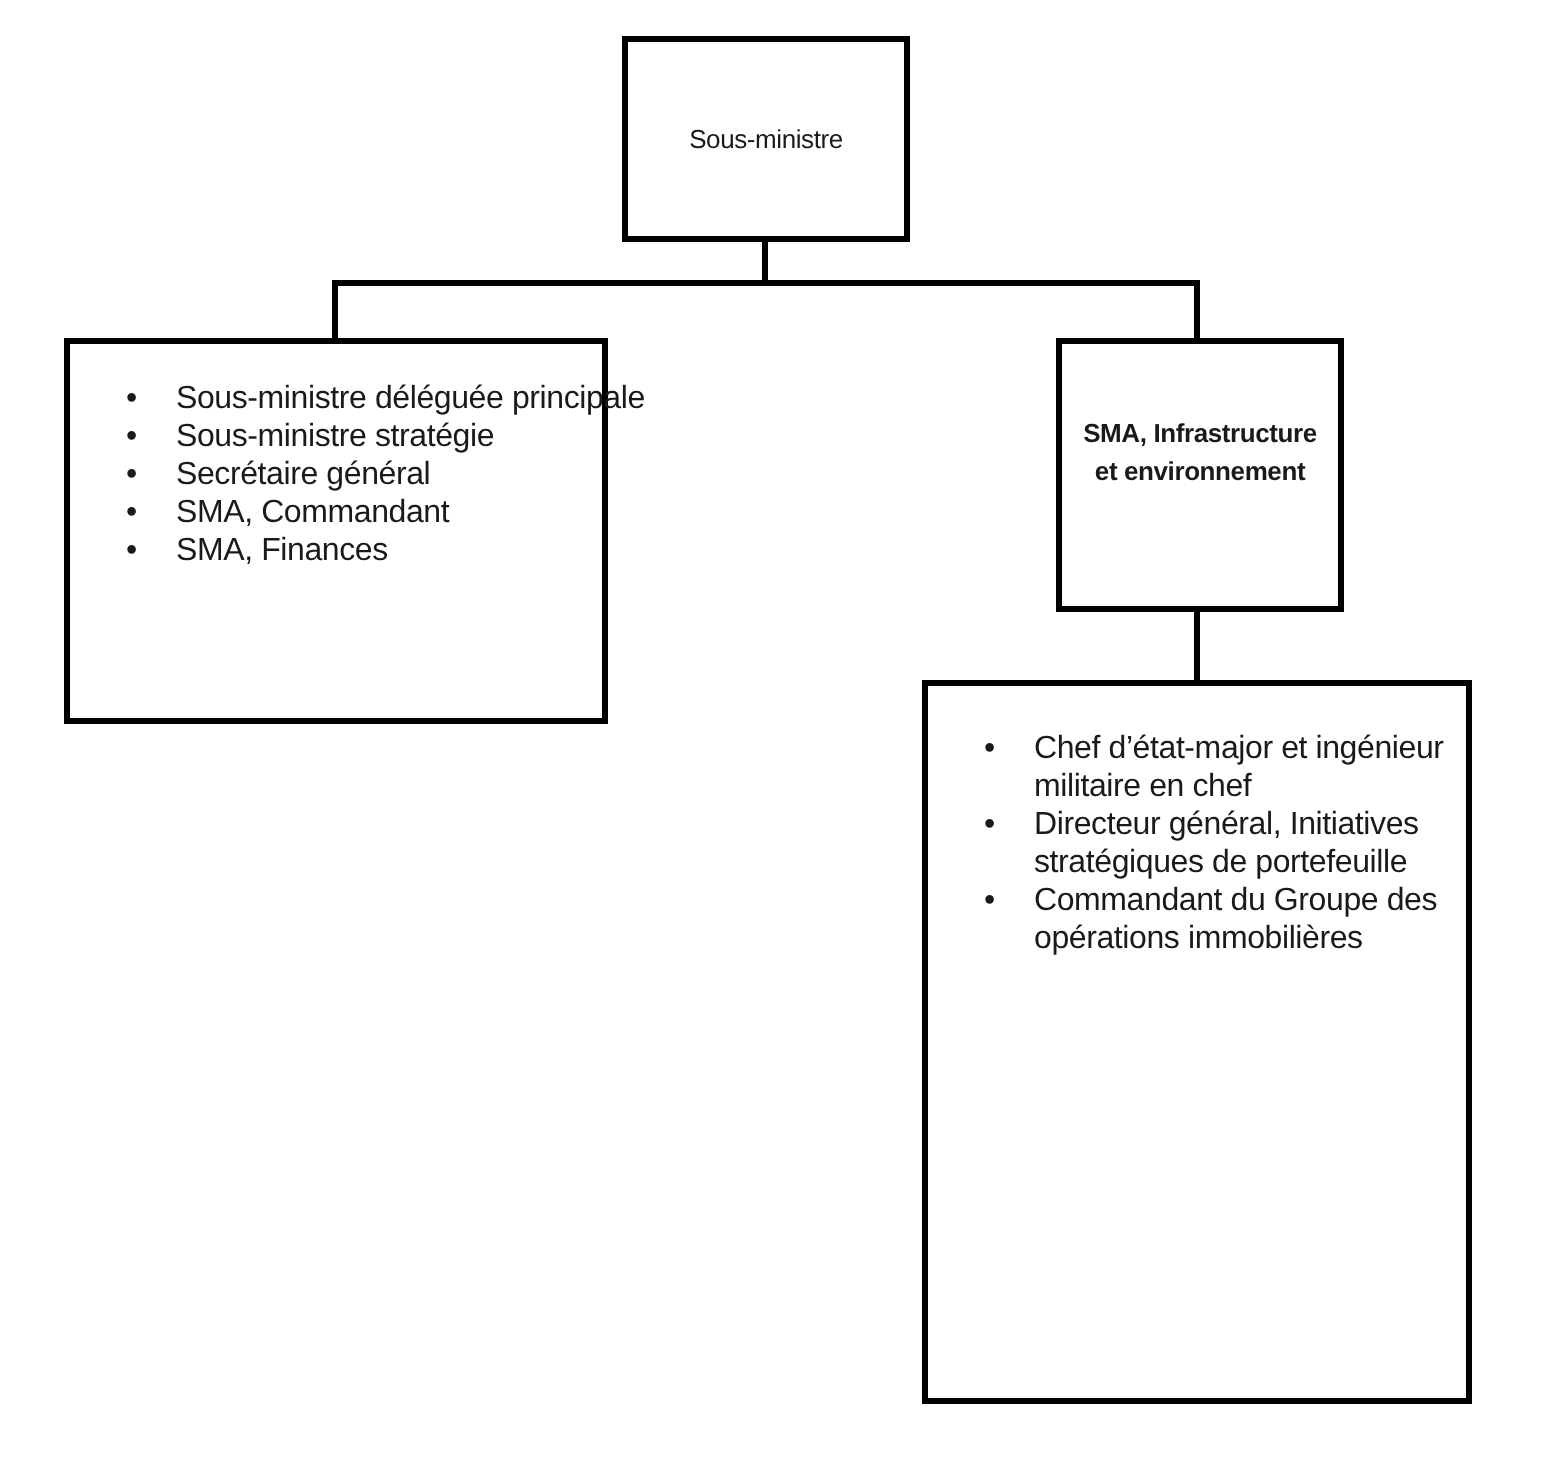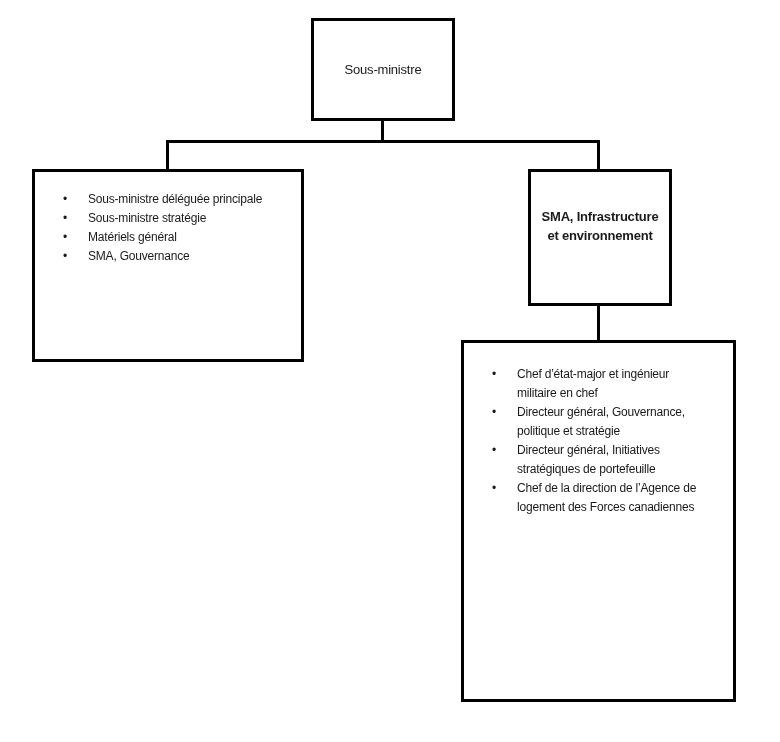--- a/index.html
+++ b/index.html
@@ -35,21 +35,21 @@
   }
   .label-box .lbl { white-space: pre; }
   .bold { font-weight: bold; }
   ul.bullets {
     list-style: none;
     margin: 0;
   }
   ul.bullets li {
     position: relative;
     padding-left: 53px;
-    font-size: 12px;
+    font-size: 16px;
     letter-spacing: -0.2px;
     line-height: 19px;
   }
   ul.bullets li::before {
     content: "\2022";
     position: absolute;
     left: 28px;
     top: 0;
   }
   ul.bullets .item-text { white-space: pre; }
@@ -82,49 +82,48 @@
   <div id="conn-right-drop" class="connector"></div>
   <div id="conn-sma-stub" class="connector"></div>
 
   <div id="deputy-box" class="box">
     <ul class="bullets">
 
         <li><span class="item-text">Sous-ministre déléguée principale</span></li>
 
         <li><span class="item-text">Sous-ministre stratégie</span></li>
 
-        <li><span class="item-text">Matériels général</span></li>
+        <li><span class="item-text">Secrétaire général</span></li>
 
 
-        <li><span class="item-text">SMA, Gouvernance</span></li>
+        <li><span class="item-text">SMA, Commandant</span></li>
 
+        <li><span class="item-text">SMA, Finances</span></li>
 
       </ul>
   </div>
 
   <div id="sma-box" class="box label-box bold">
     <span class="lbl">SMA, Infrastructure
 et environnement</span>
   </div>
 
   <div id="reports-box" class="box">
     <ul class="bullets">
 
         <li><span class="item-text">Chef d’état-major et ingénieur
 militaire en chef</span></li>
 
 
-        <li><span class="item-text">Directeur général, Gouvernance,
-politique et stratégie</span></li>
 
 
 
         <li><span class="item-text">Directeur général, Initiatives
 stratégiques de portefeuille</span></li>
 
 
+        <li><span class="item-text">Commandant du Groupe des
+opérations immobilières</span></li>
 
-        <li><span class="item-text">Chef de la direction de l’Agence de
-logement des Forces canadiennes</span></li>
       </ul>
   </div>
 
 </div>
 
 </body></html>

